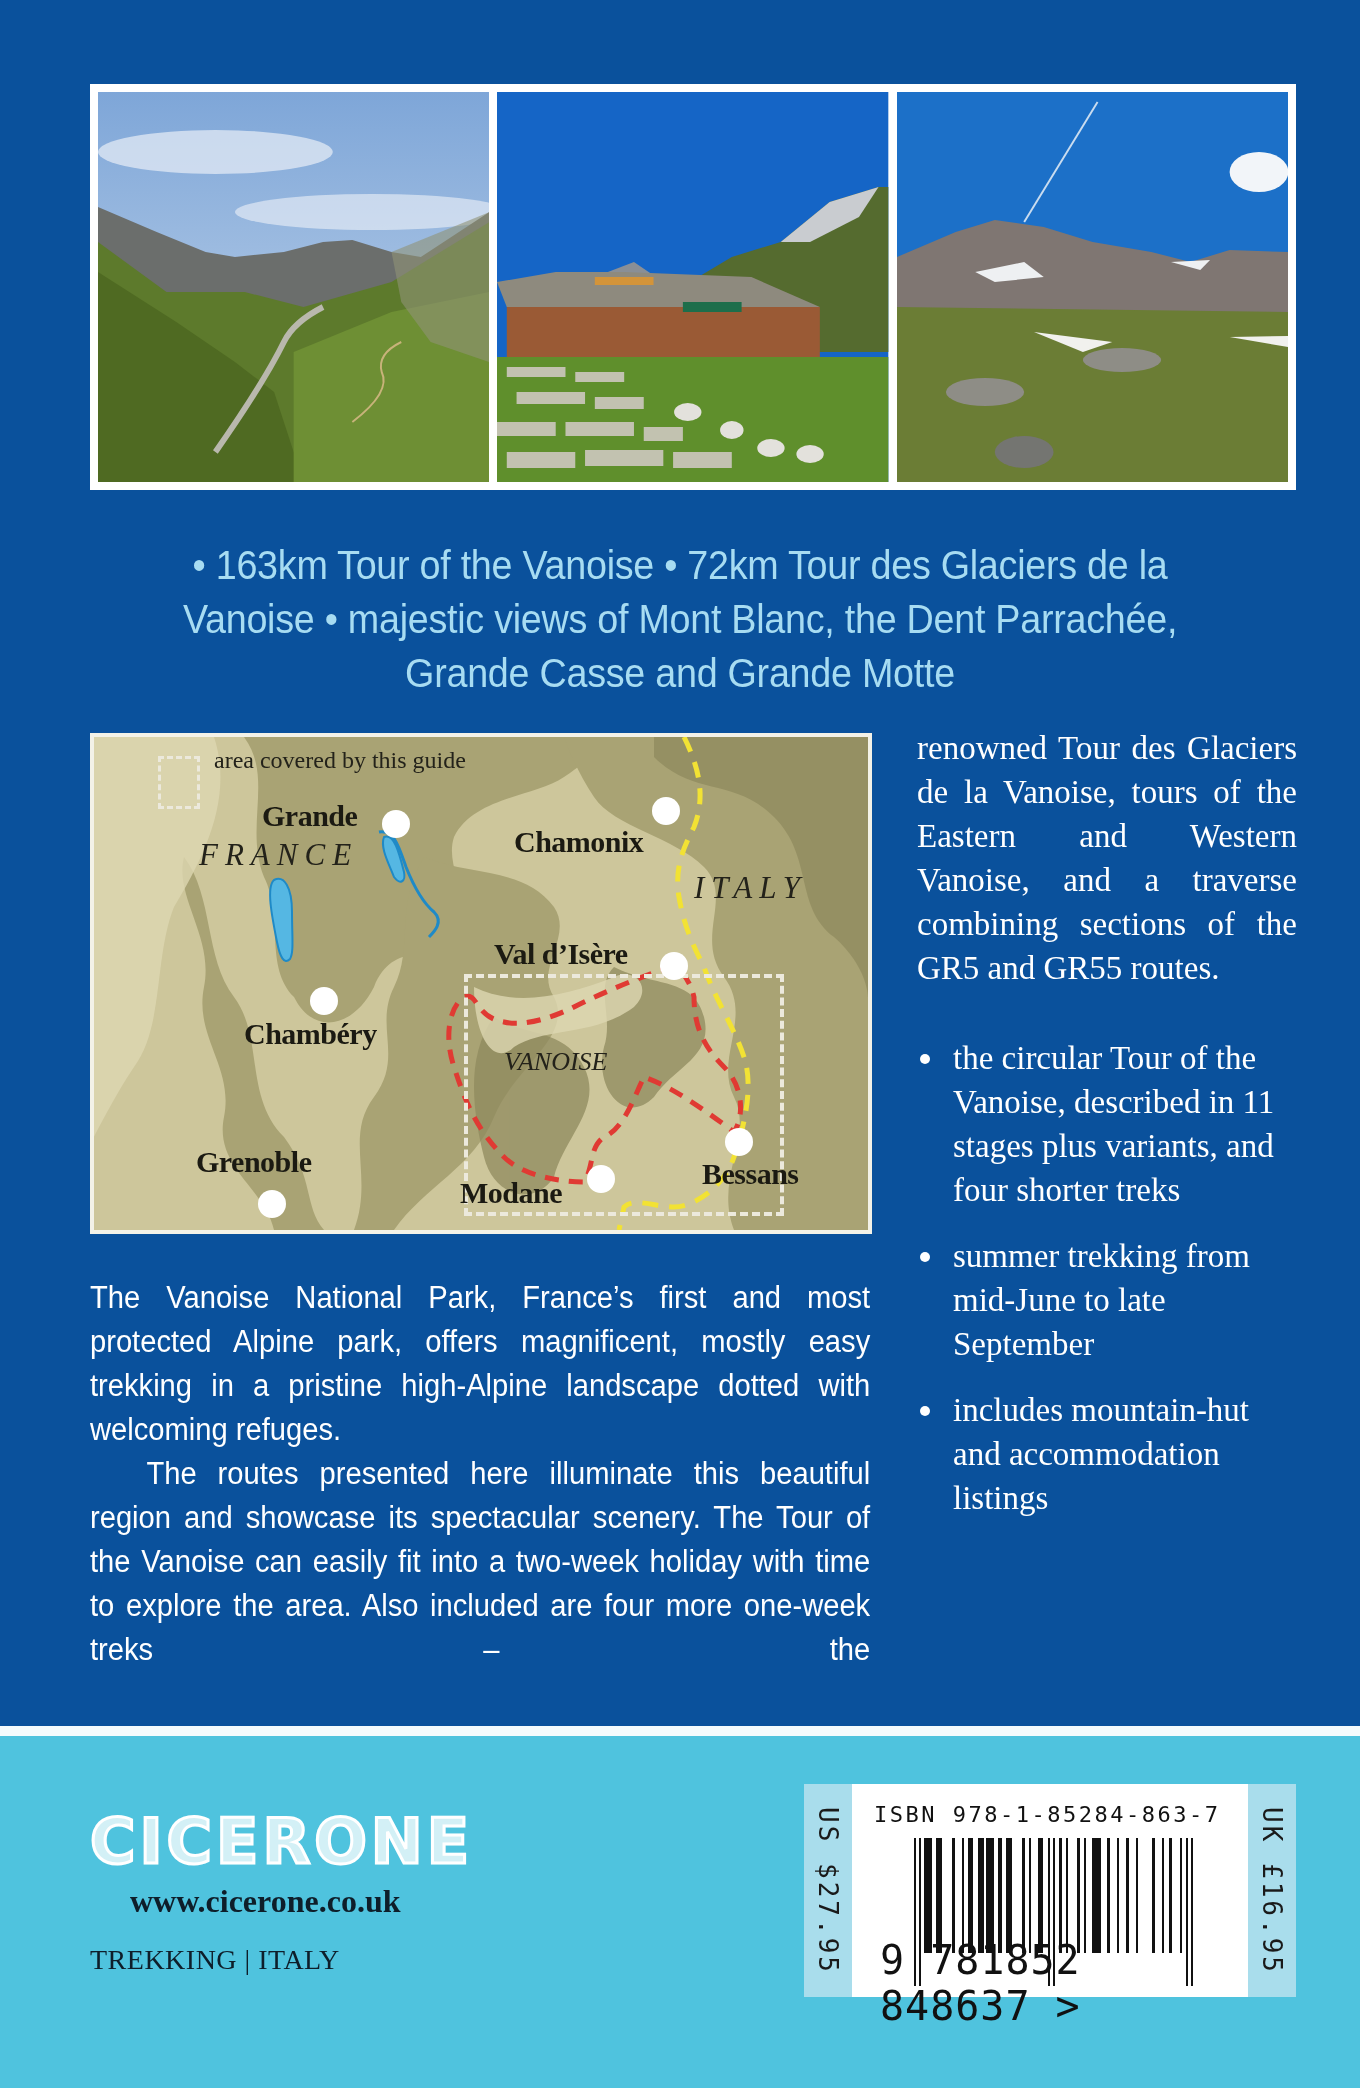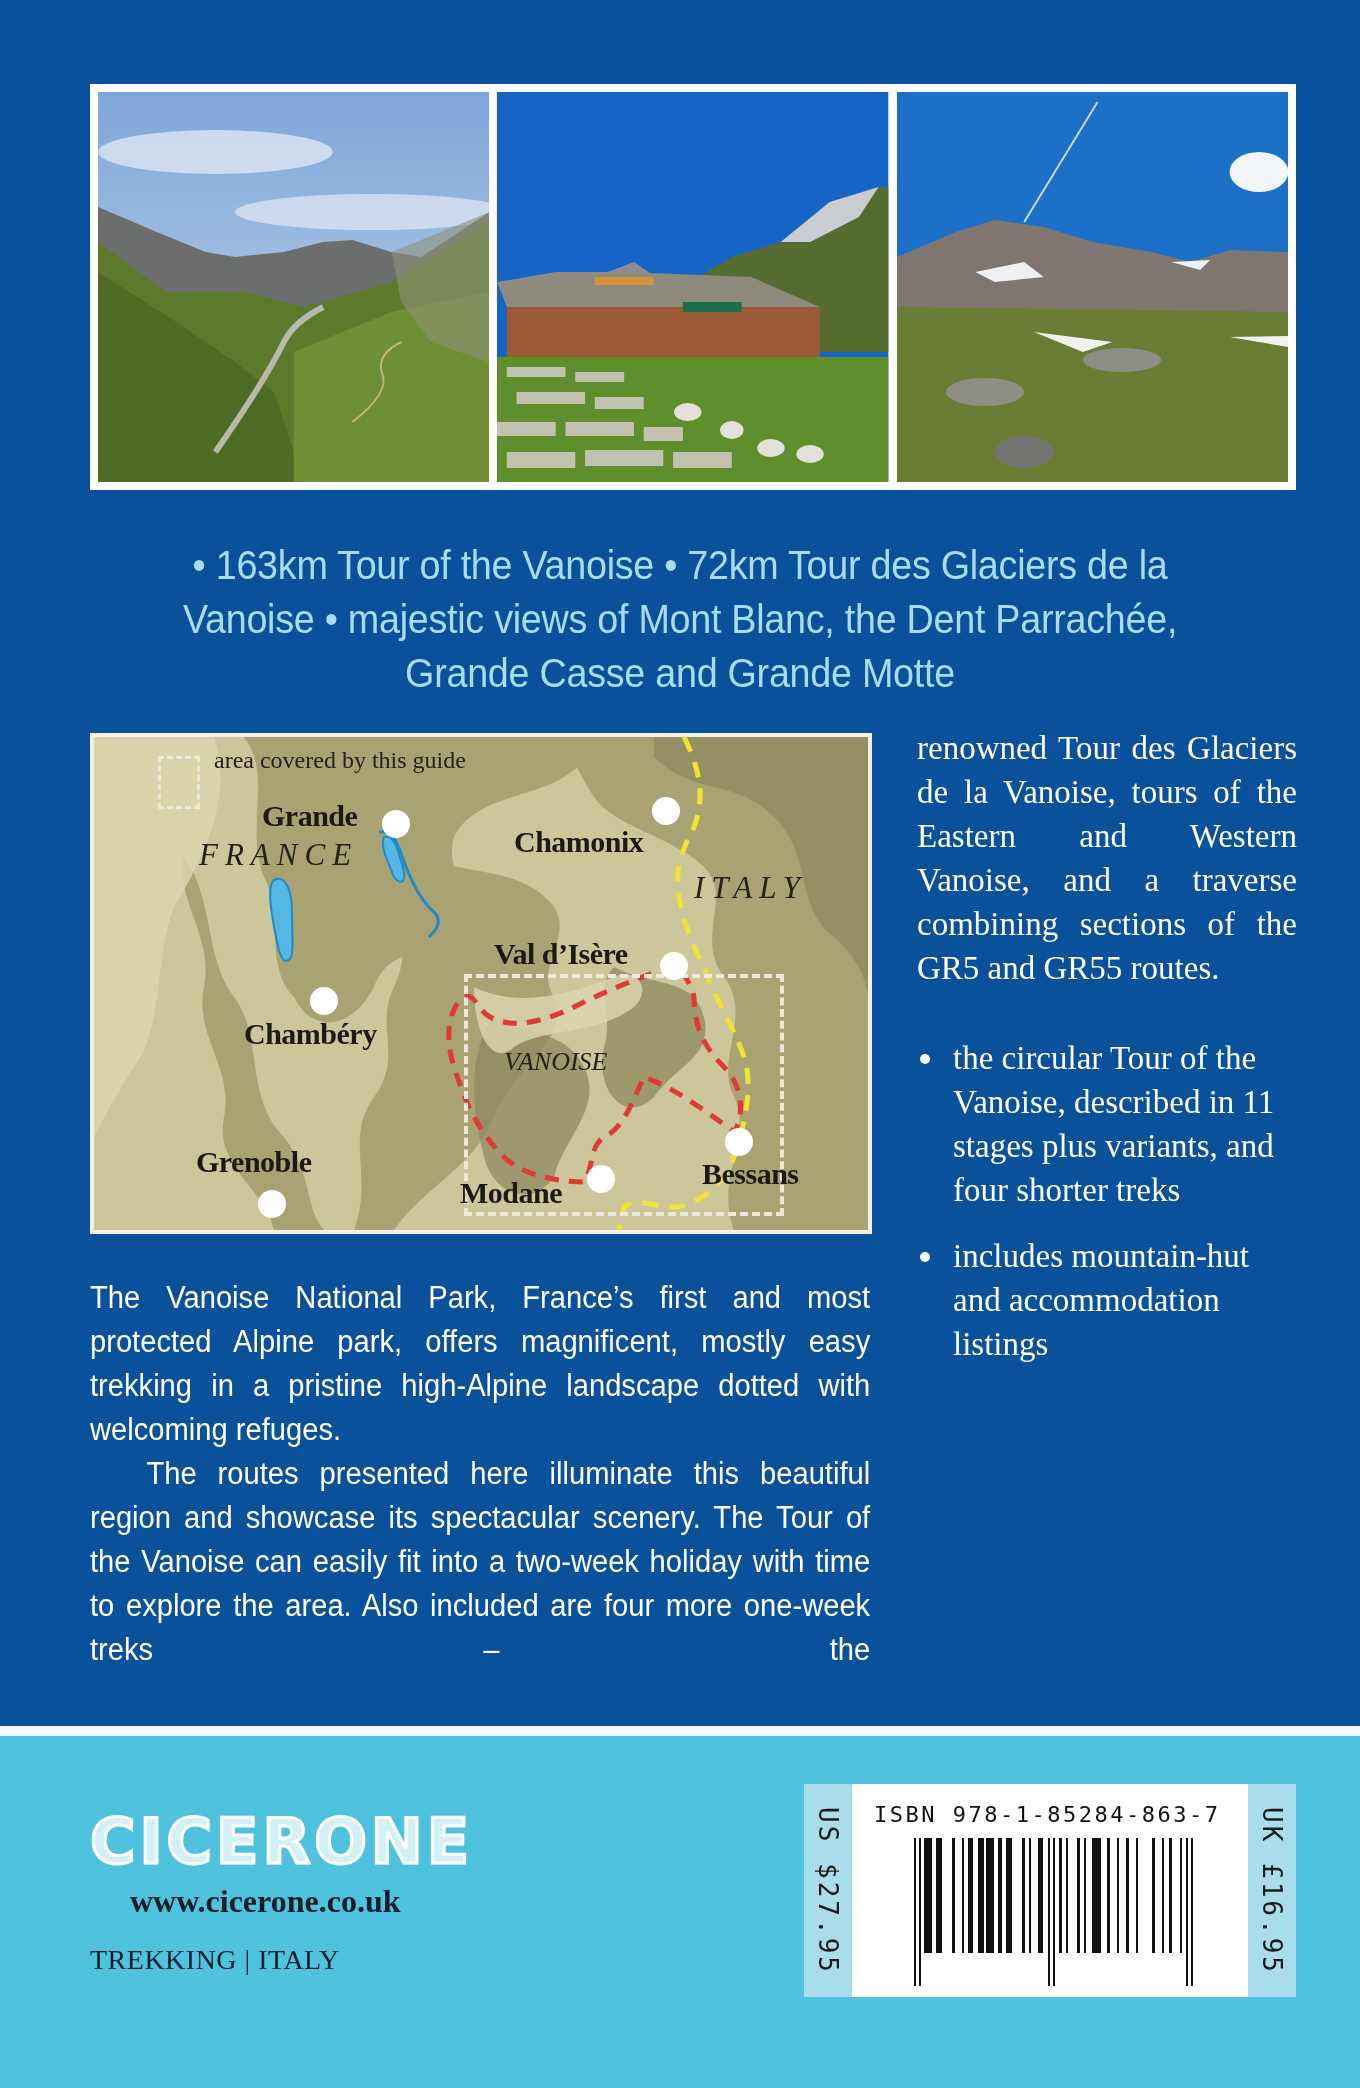--- a/index.html
+++ b/index.html
@@ -194,20 +194,21 @@
   <div class="lbl town" style="left:366px; top:439px;">Modane</div>
 
   <div class="dot" style="left:645px; top:405px;"></div>
   <div class="lbl town" style="left:608px; top:420px;">Bessans</div>
 </div>
 
 <div class="right-col">
   <p class="right-para">renowned Tour des Glaciers de la Vanoise, tours of the Eastern and Western Vanoise, and a traverse combining sections of the GR5 and GR55 routes.</p>
   <ul class="bullets">
     <li>the circular Tour of the Vanoise, described in 11 stages plus variants, and four shorter treks</li>
+    <li>summer trekking from mid-June to late September</li>
     <li>includes mountain-hut and accommodation listings</li>
   </ul>
 </div>
 
 <div class="body-text">
   <p class="first-para">The Vanoise National Park, France’s first and most protected Alpine park, offers magnificent, mostly easy trekking in a pristine high-Alpine landscape dotted with welcoming refuges.</p>
   <p class="second-para">The routes presented here illuminate this beautiful region and showcase its spectacular scenery. The Tour of the Vanoise can easily fit into a two-week holiday with time to explore the area. Also included are four more one-week treks – the</p>
 </div>
 
 <div class="logo-inner">CICERONE</div>
@@ -249,17 +250,18 @@
           <rect x="212" y="0" width="3" height="115"></rect>
         <rect x="222" y="0" width="2" height="115"></rect>
           <rect x="238" y="0" width="3" height="115"></rect>
         <rect x="248" y="0" width="2" height="115"></rect>
           <rect x="255" y="0" width="3" height="115"></rect>
         <rect x="266" y="0" width="2" height="115"></rect>
           <rect x="272" y="0" width="2" height="148"></rect>
         <rect x="277" y="0" width="2" height="148"></rect>
       </g>
     </svg>
+    <div class="barcode-digits">9 781852 848637 &gt;</div>
   </div>
   <div class="price-strip price-uk">
     <span>UK £16.95</span>
   </div>
 </div>
 
 </body></html>

